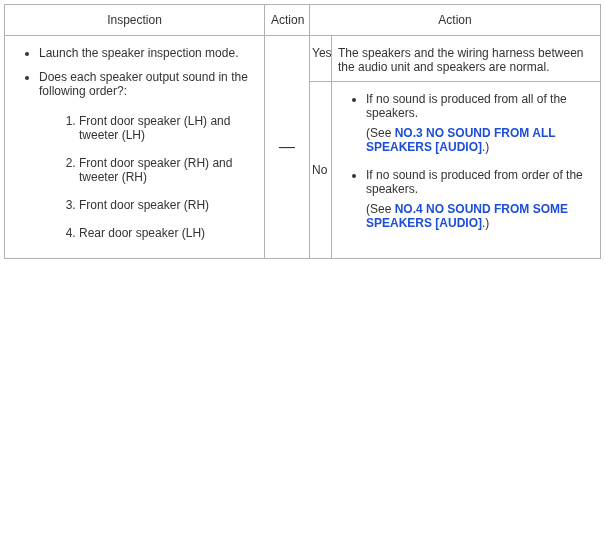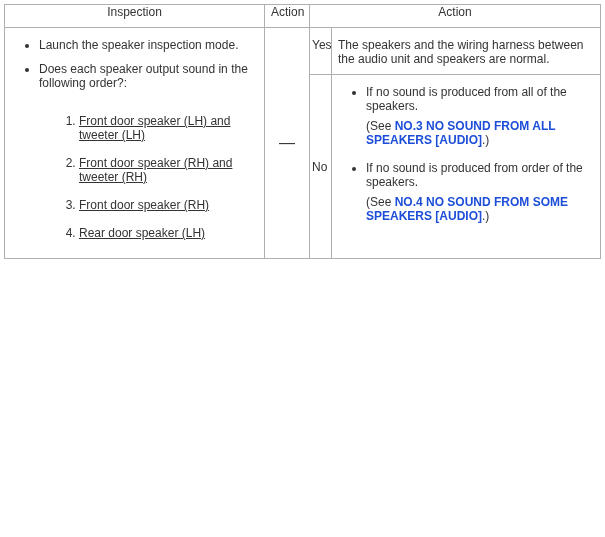--- a/index.html
+++ b/index.html
@@ -16,21 +16,21 @@
     table-layout: fixed;
   }
   th, td {
     border: 1px solid #b0b0b0;
     vertical-align: top;
     padding: 4px 6px;
   }
   th {
     font-weight: normal;
     text-align: center;
-    padding-top: 0;
+    padding-top: 8px;
     padding-bottom: 8px;
   }
   .col-inspection { width: 260px; }
   .col-display { width: 45px; }
   .col-result { width: 22px; }
   .col-action { }
   .center {
     text-align: center;
     vertical-align: middle;
   }
@@ -38,23 +38,22 @@
     font-size: 16px;
   }
   ul.outer {
     margin: 6px 0 6px 0;
     padding-left: 28px;
   }
   ul.outer > li {
     margin-bottom: 10px;
   }
   ol.inner {
-    margin: 24px 0 0 0;
+    margin: 16px 0 0 0;
     padding-left: 40px;
-    text-decoration: underline;
   }
   ol.inner > li {
     margin-bottom: 14px;
     padding-right: 8px;
   }
   ul.action {
     margin: 6px 0 6px 0;
     padding-left: 28px;
   }
   ul.action > li {

